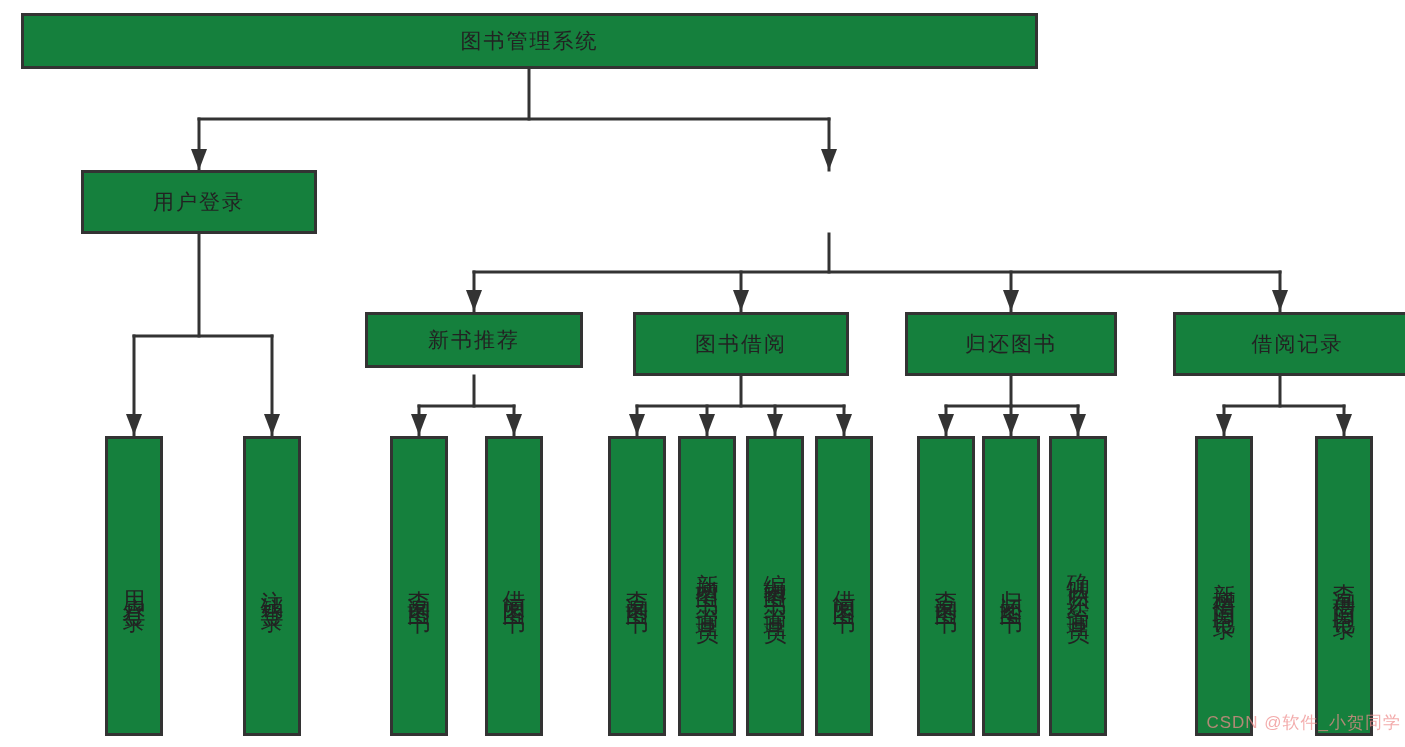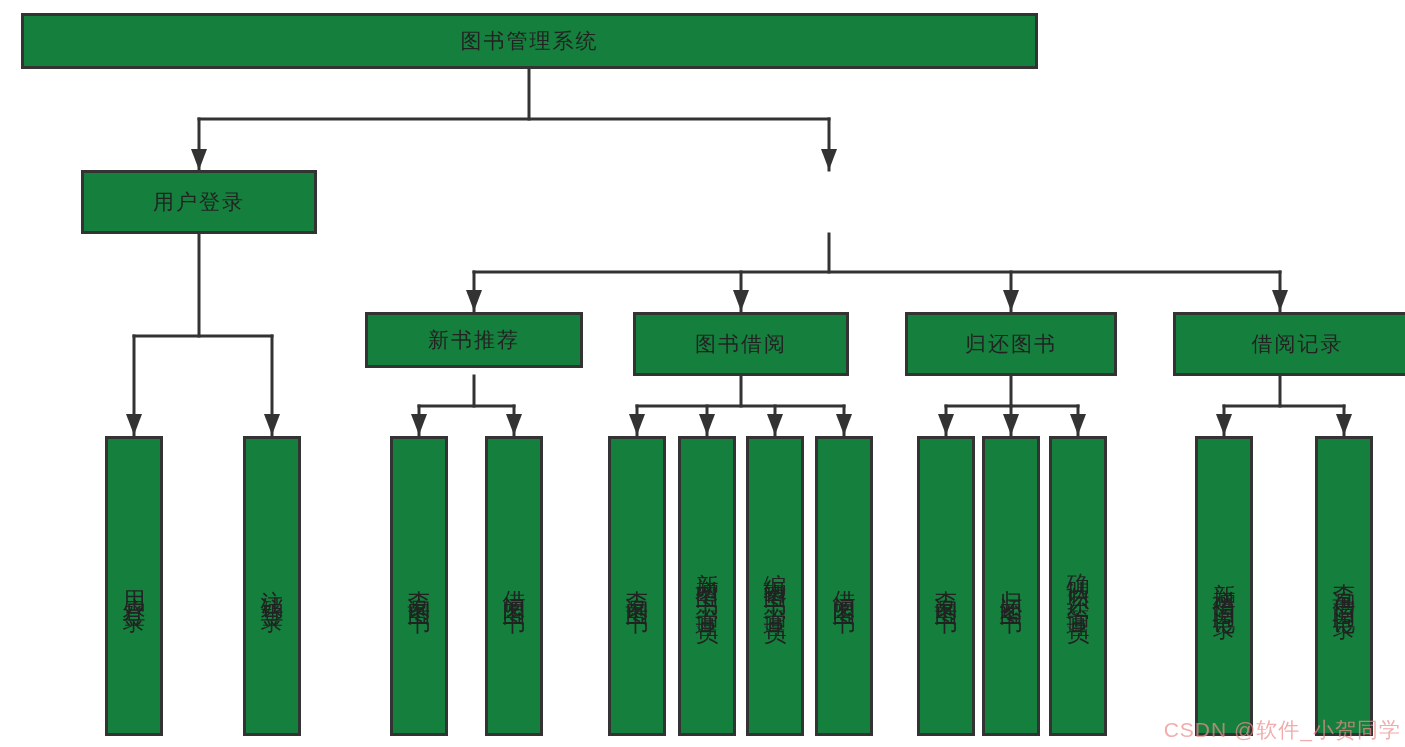--- a/index.html
+++ b/index.html
@@ -36,22 +36,22 @@
     writing-mode: vertical-rl;
     text-orientation: mixed;
     font-size: 23px;
     letter-spacing: 7px;
     line-height: 1;
     color: #222222;
   }
   .watermark {
     position: absolute;
     right: 4px;
-    bottom: 3px;
-    font-size: 21px;
+    bottom: 13px;
+    font-size: 17px;
     letter-spacing: 1px;
     color: rgba(238, 140, 140, 0.72);
     white-space: nowrap;
     z-index: 5;
   }
 </style>
 </head>
 <body>
 
 <div id="stage">

